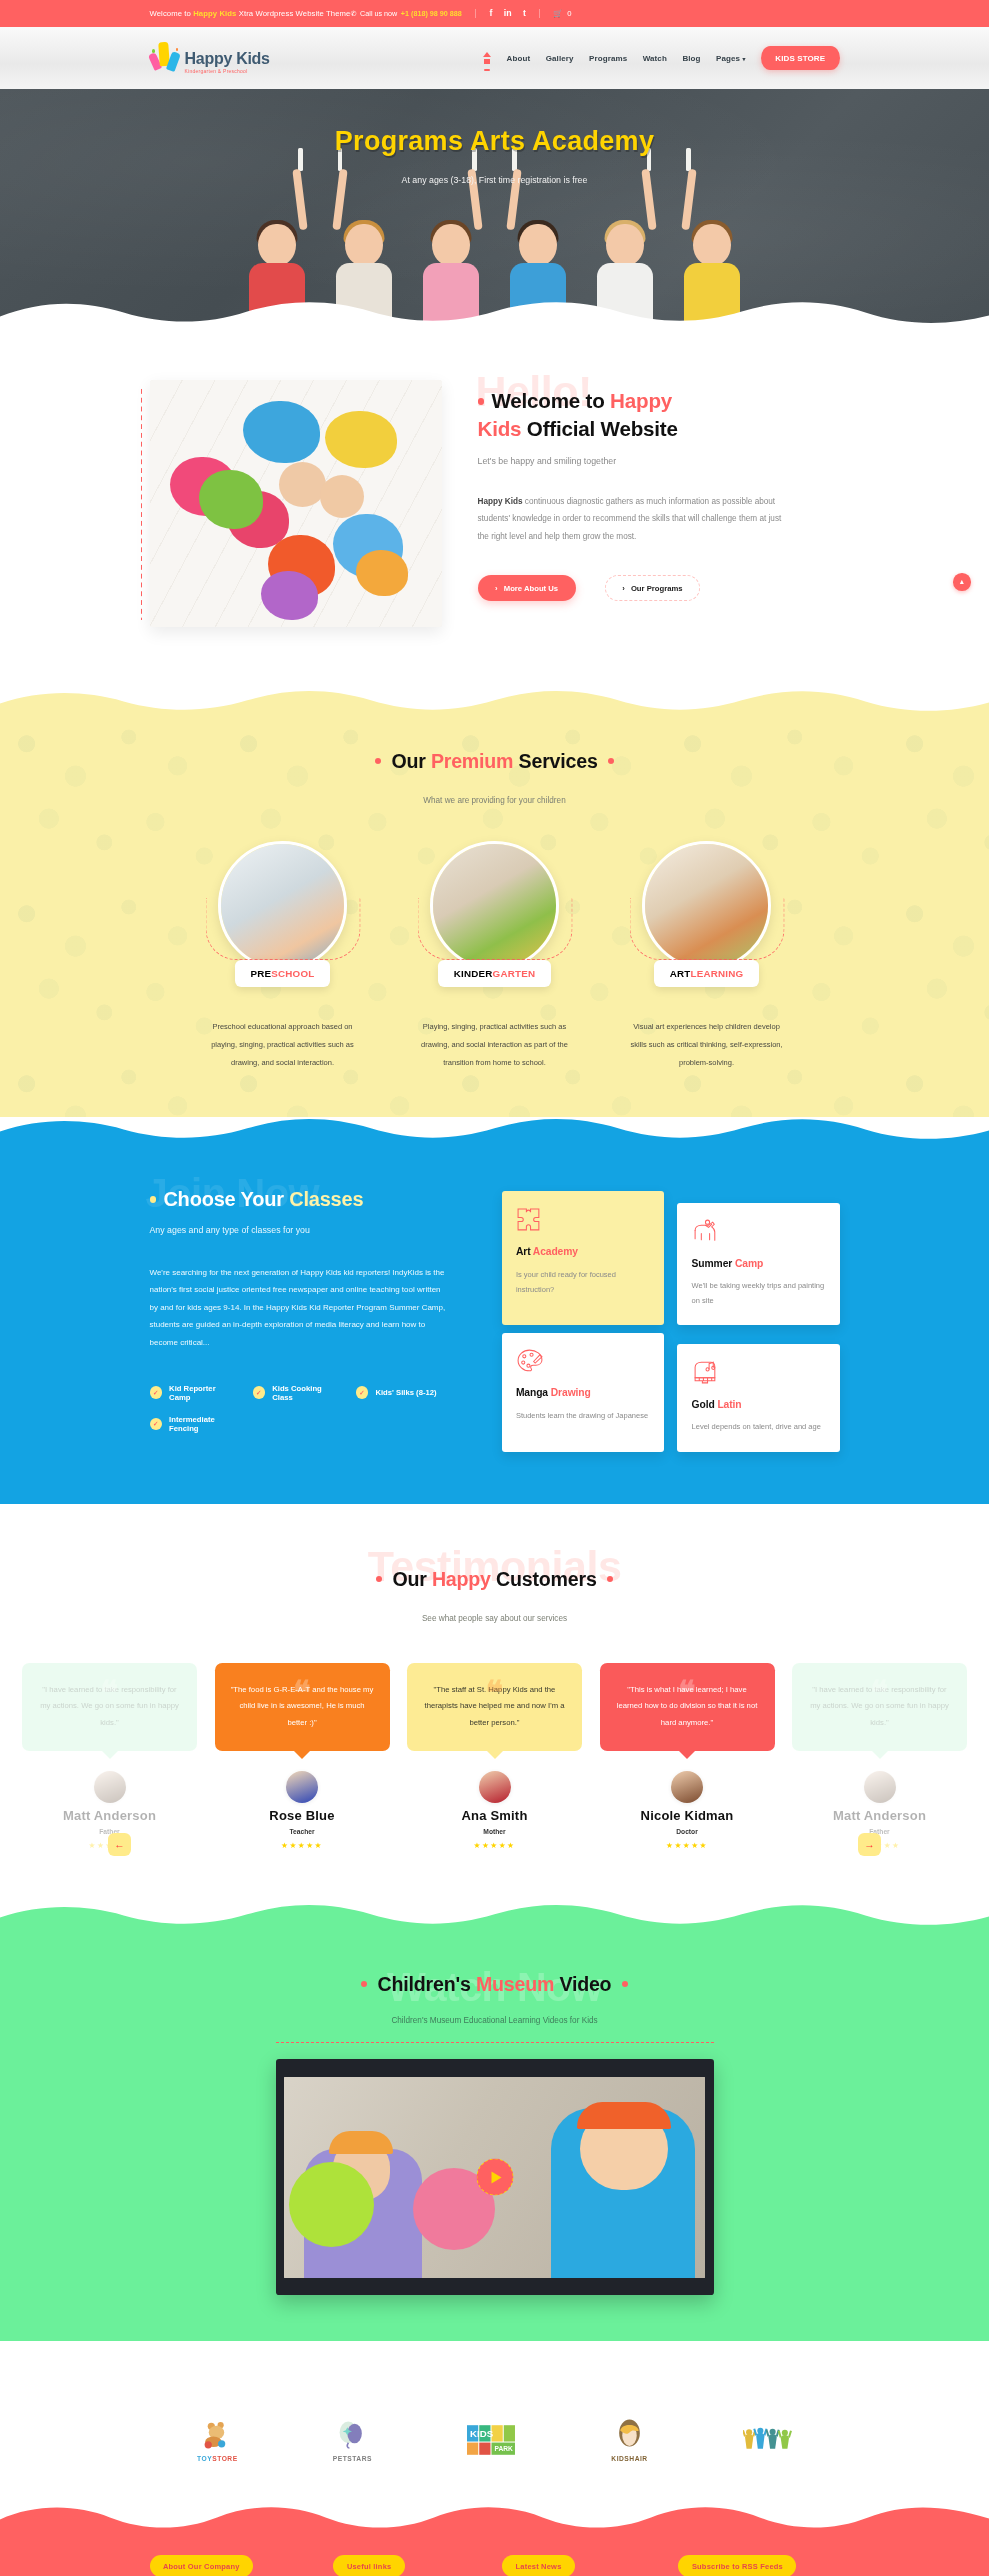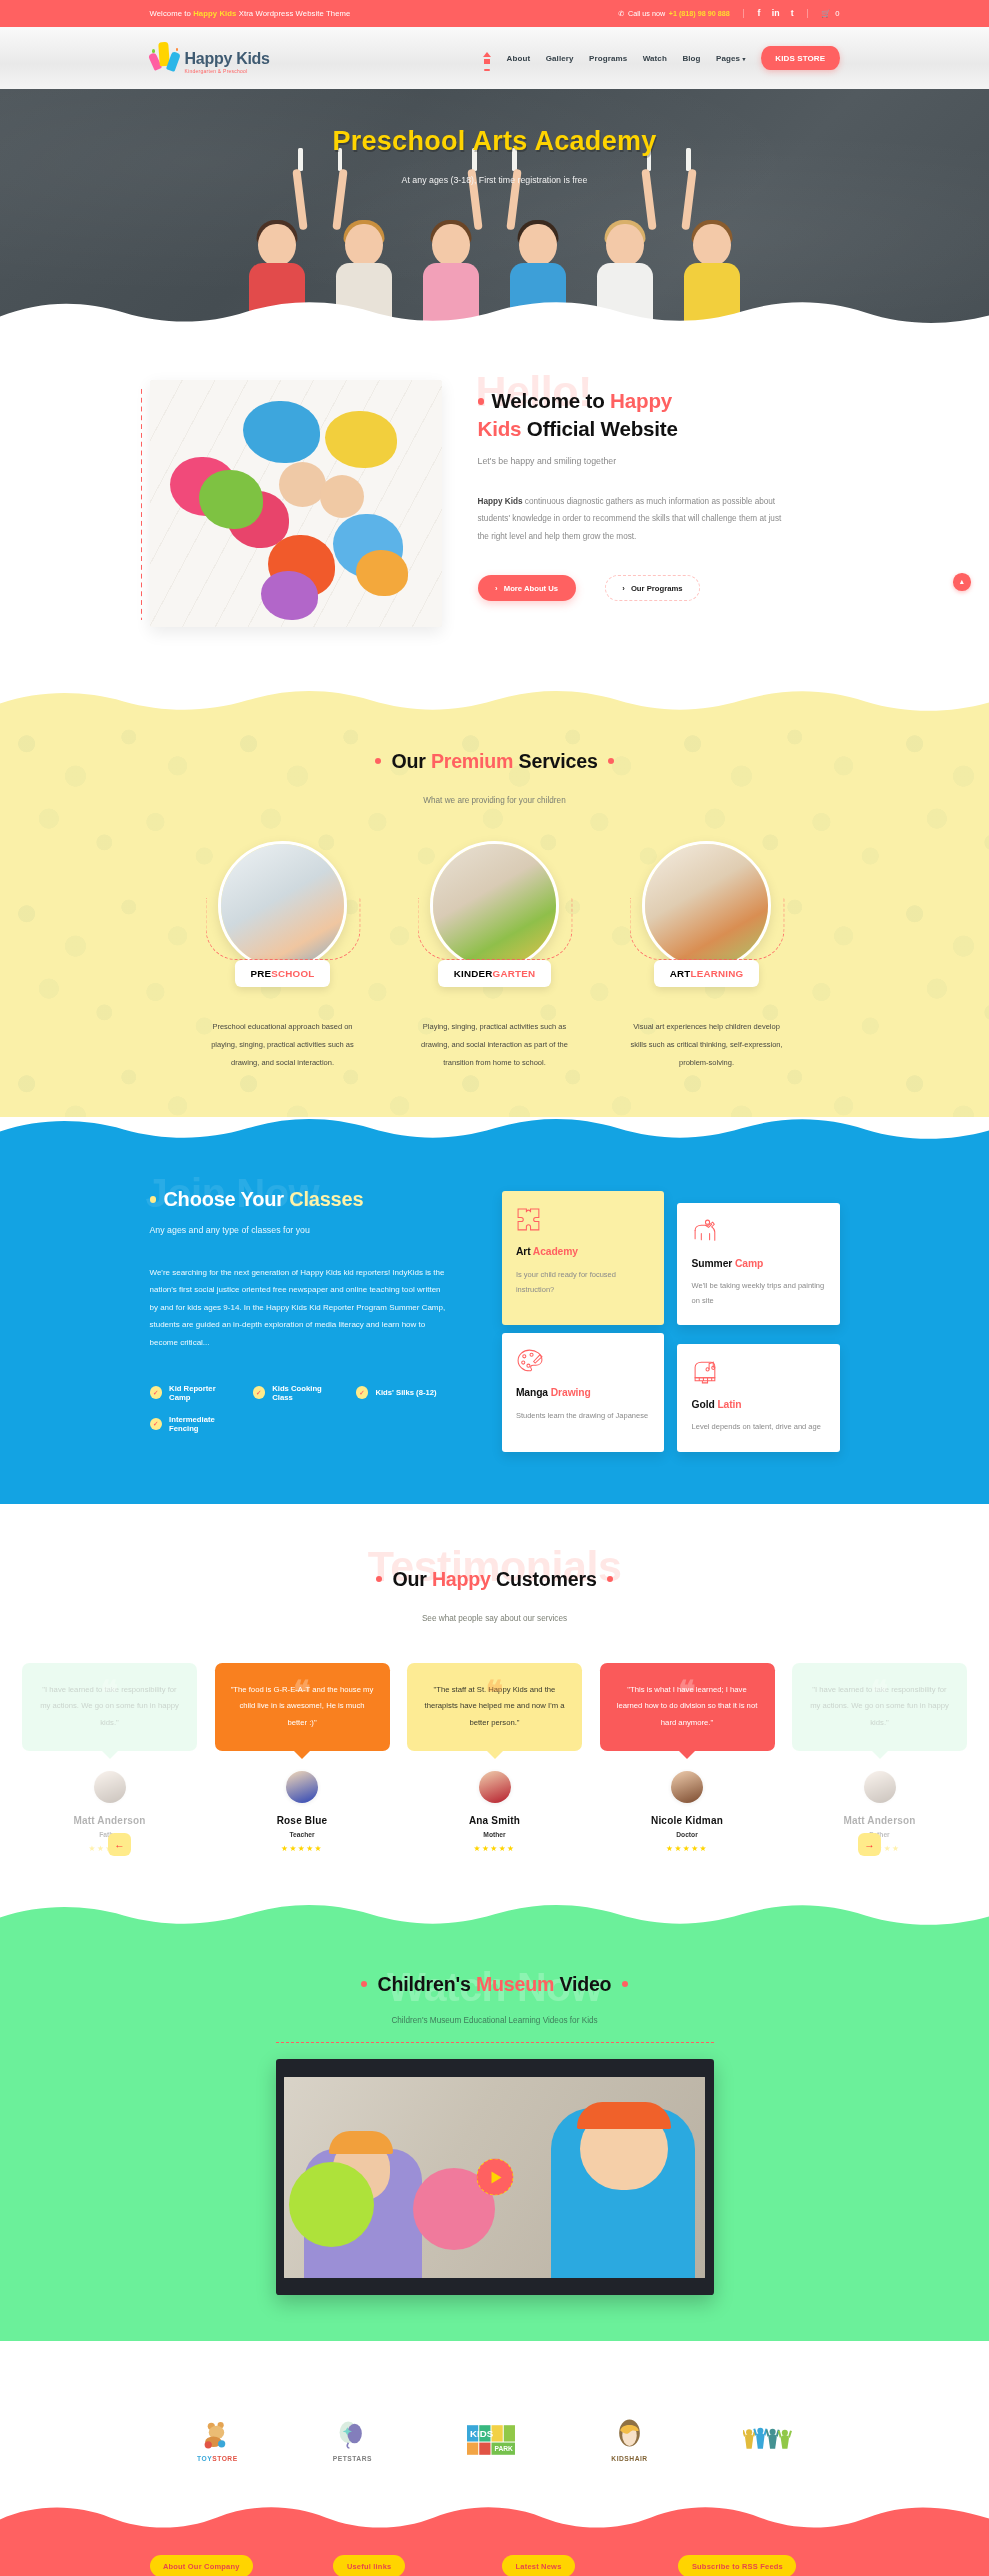--- a/index.html
+++ b/index.html
@@ -2,21 +2,21 @@
 <html style="font-size:8.2px"><head>
 <meta charset="utf-8">
 <style>
   *{box-sizing:border-box;margin:0;padding:0}
   html,body{width:989px;background:#fff;font-family:"Liberation Sans",sans-serif;}
   body{overflow-x:hidden}
   .page{width:989px;position:relative}
 
   
   .topbar{background:#ff6161;height:27px;display:flex;align-items:center;justify-content:center;position:relative}
-  .topbar-inner{width:690px;display:flex;align-items:center;justify-content:space-between}
+  .topbar-inner{width:690px;display:flex;align-items:center;justify-content:flex-start}
   .tb-welcome{color:#fff;font-size:7.7px;letter-spacing:0.1px}
   .tb-welcome .hl{color:#ffdd2e;font-weight:bold}
   .tb-right{display:flex;align-items:center;gap:0}
   .tb-call{color:#fff;font-size:7.2px;display:flex;align-items:center;gap:3.6px;padding-right:13.4px}
   .tb-call .num{color:#ffdd2e;font-weight:bold}
   .tb-socials{display:flex;align-items:center;gap:11.3px;padding:0 13.4px;border-left:0.5px solid rgba(255,255,255,.35);border-right:0.5px solid rgba(255,255,255,.35)}
   .tb-socials span{color:#fff;font-size:8.8px;font-weight:bold;cursor:pointer;line-height:1}
   .tb-cart{display:flex;align-items:center;gap:4.1px;color:#fff;font-size:7.7px;padding-left:13.4px}
 
   
@@ -149,21 +149,21 @@
   .t-ghost{font-size:43px;left:50%;transform:translateX(-50%);top:7.2px;color:#ffe3e1;opacity:.85}
   .t-head{position:relative;z-index:2;text-align:center}
   .t-wrap{position:relative;margin-top:40px;height:191px}
   .t-track{display:flex;align-items:flex-start;justify-content:center;gap:17.5px;position:relative}
   .tcard{width:175px;flex:none;text-align:center;position:relative}
   .tcard.faded{opacity:.32}
   .bub{border-radius:7.2px;padding:19.6px 15.5px 20.6px;position:relative;font-size:7.7px;line-height:2.1}
   .bub:after{content:"";position:absolute;bottom:-8.2px;left:50%;transform:translateX(-50%);border-left:8.2px solid transparent;border-right:8.2px solid transparent;border-top:8.8px solid var(--bc)}
   .bub .qm{position:absolute;left:50%;top:13.4px;transform:translateX(-50%);font-size:33px;color:rgba(255,255,255,.28);font-weight:bold;line-height:1;pointer-events:none}
   .t-av{width:32px;height:32px;border-radius:50%;margin:19.6px auto 0;overflow:hidden;background:#f2f2f2;position:relative;box-shadow:0 1px 4.1px rgba(0,0,0,.08)}
-  .t-name{font-size:10px;font-weight:bold;color:#111;margin-top:12px;letter-spacing:0.2px}
+  .t-name{font-size:13px;font-weight:bold;color:#111;margin-top:5px;letter-spacing:0.2px}
   .t-role{font-size:6.7px;font-weight:bold;color:#333;margin-top:5.2px}
   .t-stars{color:#ffd400;font-size:7.7px;margin-top:6.2px;letter-spacing:1.5px}
   .t-nav{position:absolute;top:170px;width:23px;height:23px;border-radius:6.2px;background:#ffeb8a;display:flex;align-items:center;justify-content:center;color:#ff3b3b;font-size:10.3px;cursor:pointer;z-index:5}
   .t-prev{left:108px}
   .t-next{right:108px}
 
   
   .video{background:#6bf09a;position:relative;padding:2.1px 0 46px}
   .v-ghost{font-size:41px;left:50%;transform:translateX(-50%);top:30px;color:rgba(255,255,255,.30)}
   .v-head{position:relative;z-index:2;text-align:center;padding-top:37px}
@@ -243,21 +243,21 @@
         <a href="#">Blog</a>
         <a href="#"><span>Pages</span> <span style="font-size:5.7px">▾</span></a>
         <a href="#" class="kidsstore">KIDS STORE</a>
       </div>
     </div>
   </div>
 
   <div class="hero">
     <div class="chalk"></div>
     <div class="hero-txt">
-      <div class="hero-title">Preschool Arts Academy</div>
+      <div class="hero-title">Programs Arts Academy</div>
       <div class="hero-sub">At any ages (3-18), First time registration is free</div>
     </div>
     <div class="kids-row">
       <div class="kid">
           <div class="chalkstick r"></div>
           <div class="arm r"></div>
           <div class="hair" style="background:#4b3225"></div>
           <div class="head"></div>
           <div class="body" style="background:#e24b4b"></div>
         </div>

